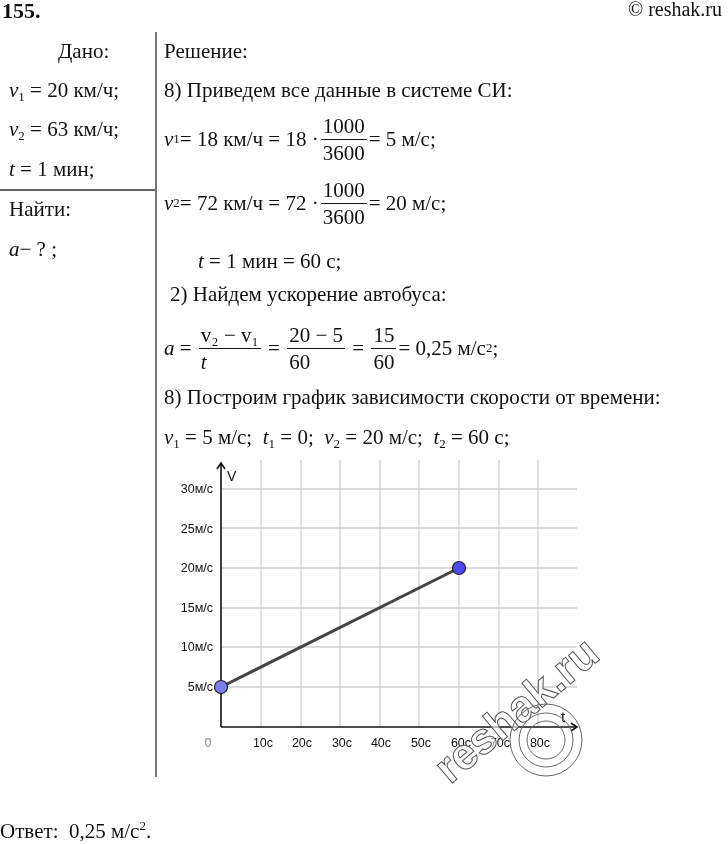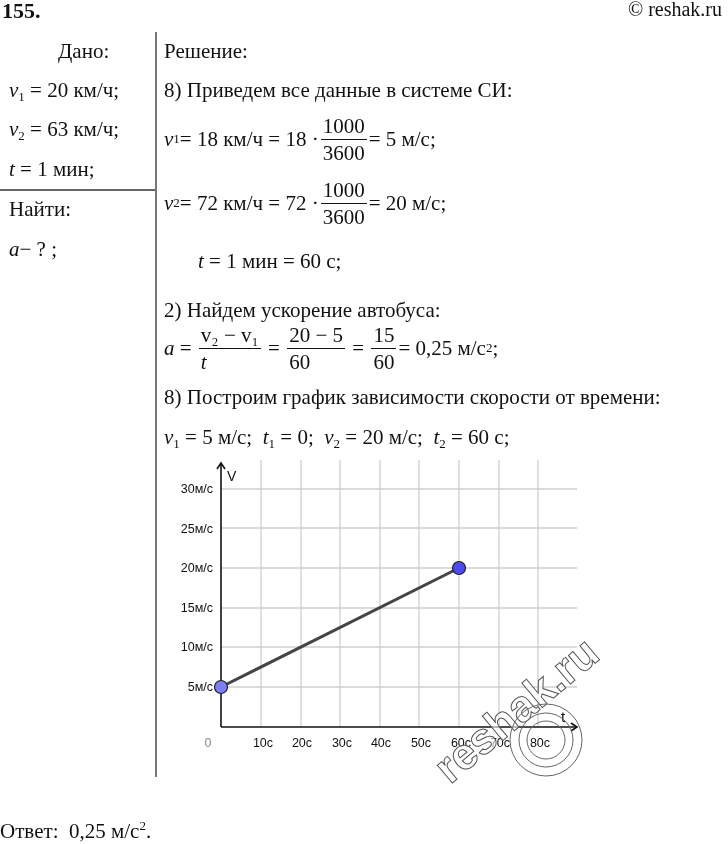--- a/index.html
+++ b/index.html
@@ -67,21 +67,21 @@
       <span class="top">1000</span>
       <span>3600</span>
     </span>
   <span> = 20 м/с;</span>
 </div>
 
 <div class="abs txt" style="left:164px;top:248px;margin-left:34px;">
   <i class="v">t</i><span> = 1 мин = 60 с;</span>
 </div>
 
-<div class="abs txt" style="left:164px;top:281px;margin-top:16px;">2) Найдем ускорение автобуса:</div>
+<div class="abs txt" style="left:170px;top:281px;">2) Найдем ускорение автобуса:</div>
 
 <div class="abs txt" style="left:164px;top:313px;height:70px;display:flex;align-items:center;">
   <i class="v">a</i>
     <span>&nbsp;=&nbsp;</span>
   <span class="frac">
       <span class="top" style="">v₂ − v₁</span>
       <span style="font-style:italic;">t</span>
     </span>
   <span>&nbsp;=&nbsp;</span>
   <span class="frac">

